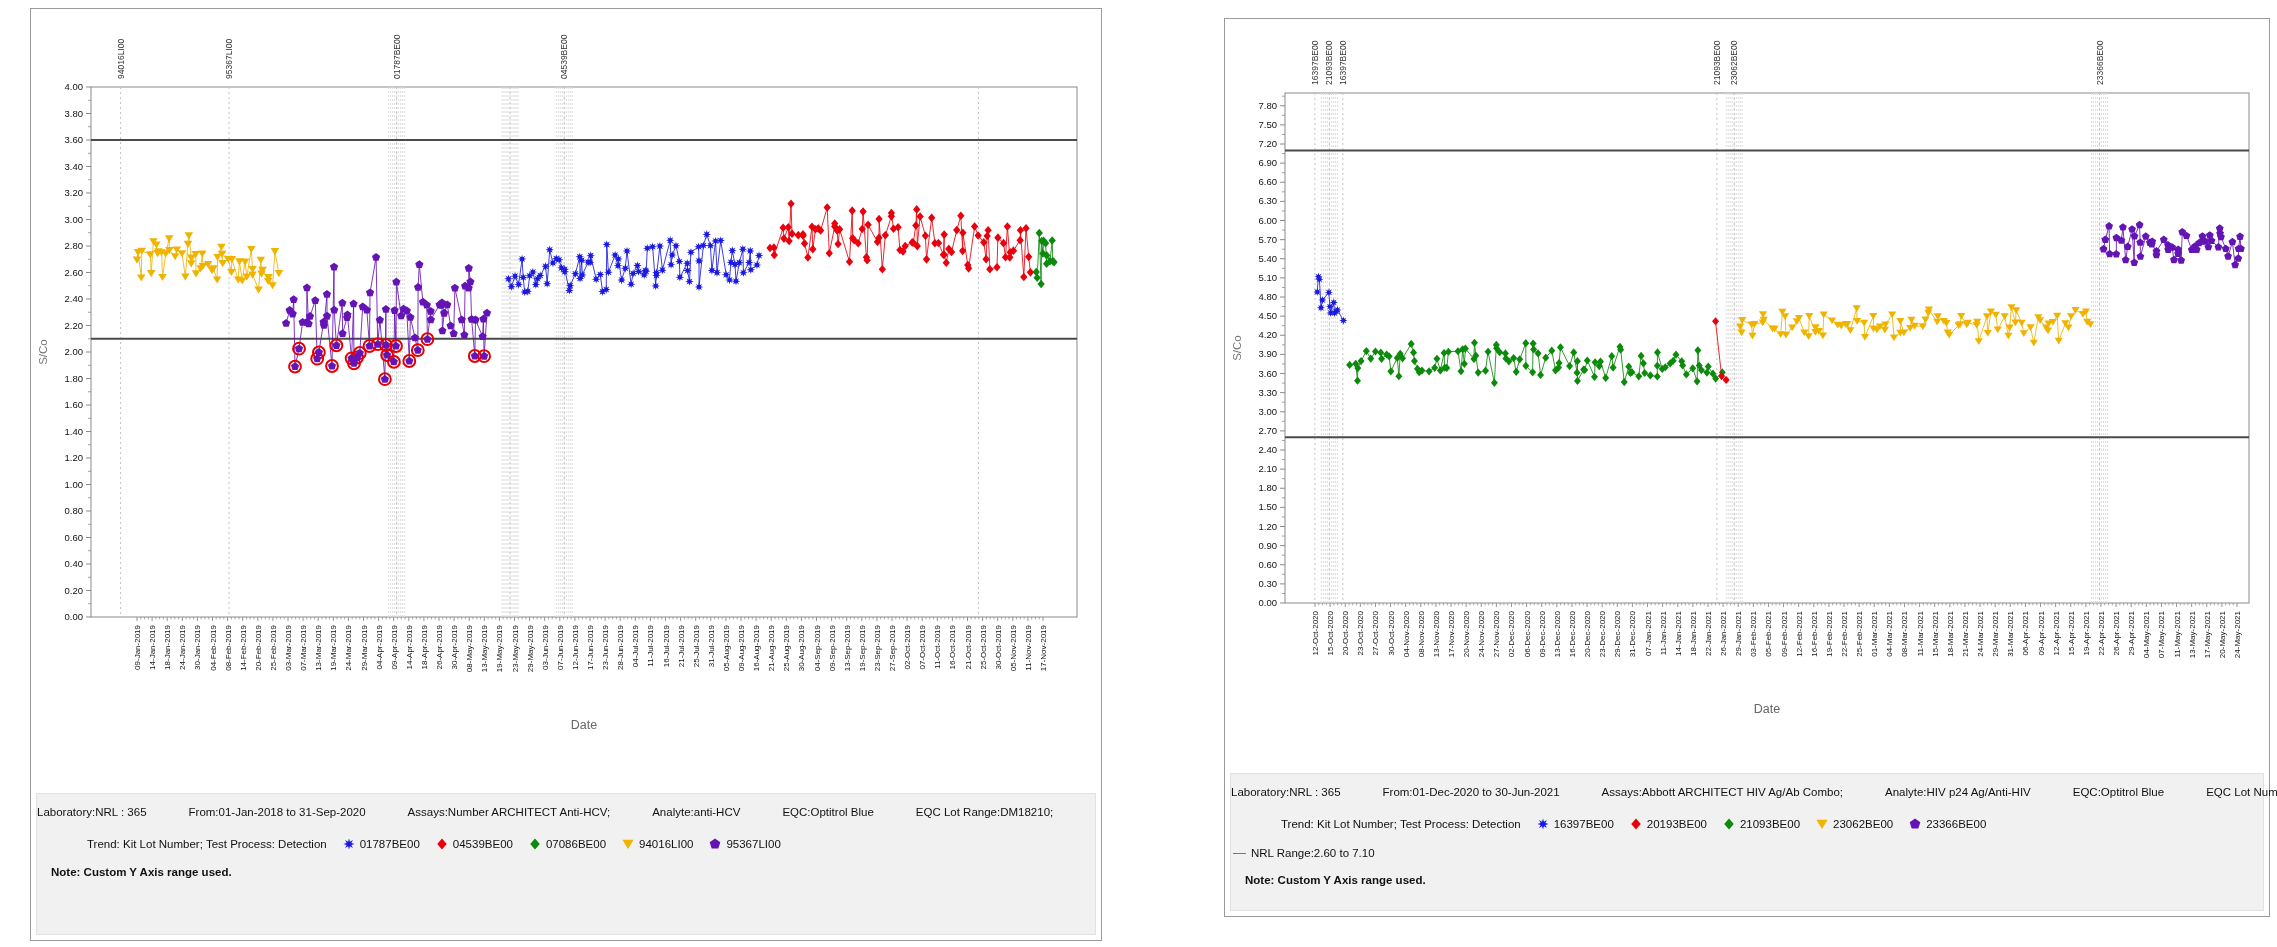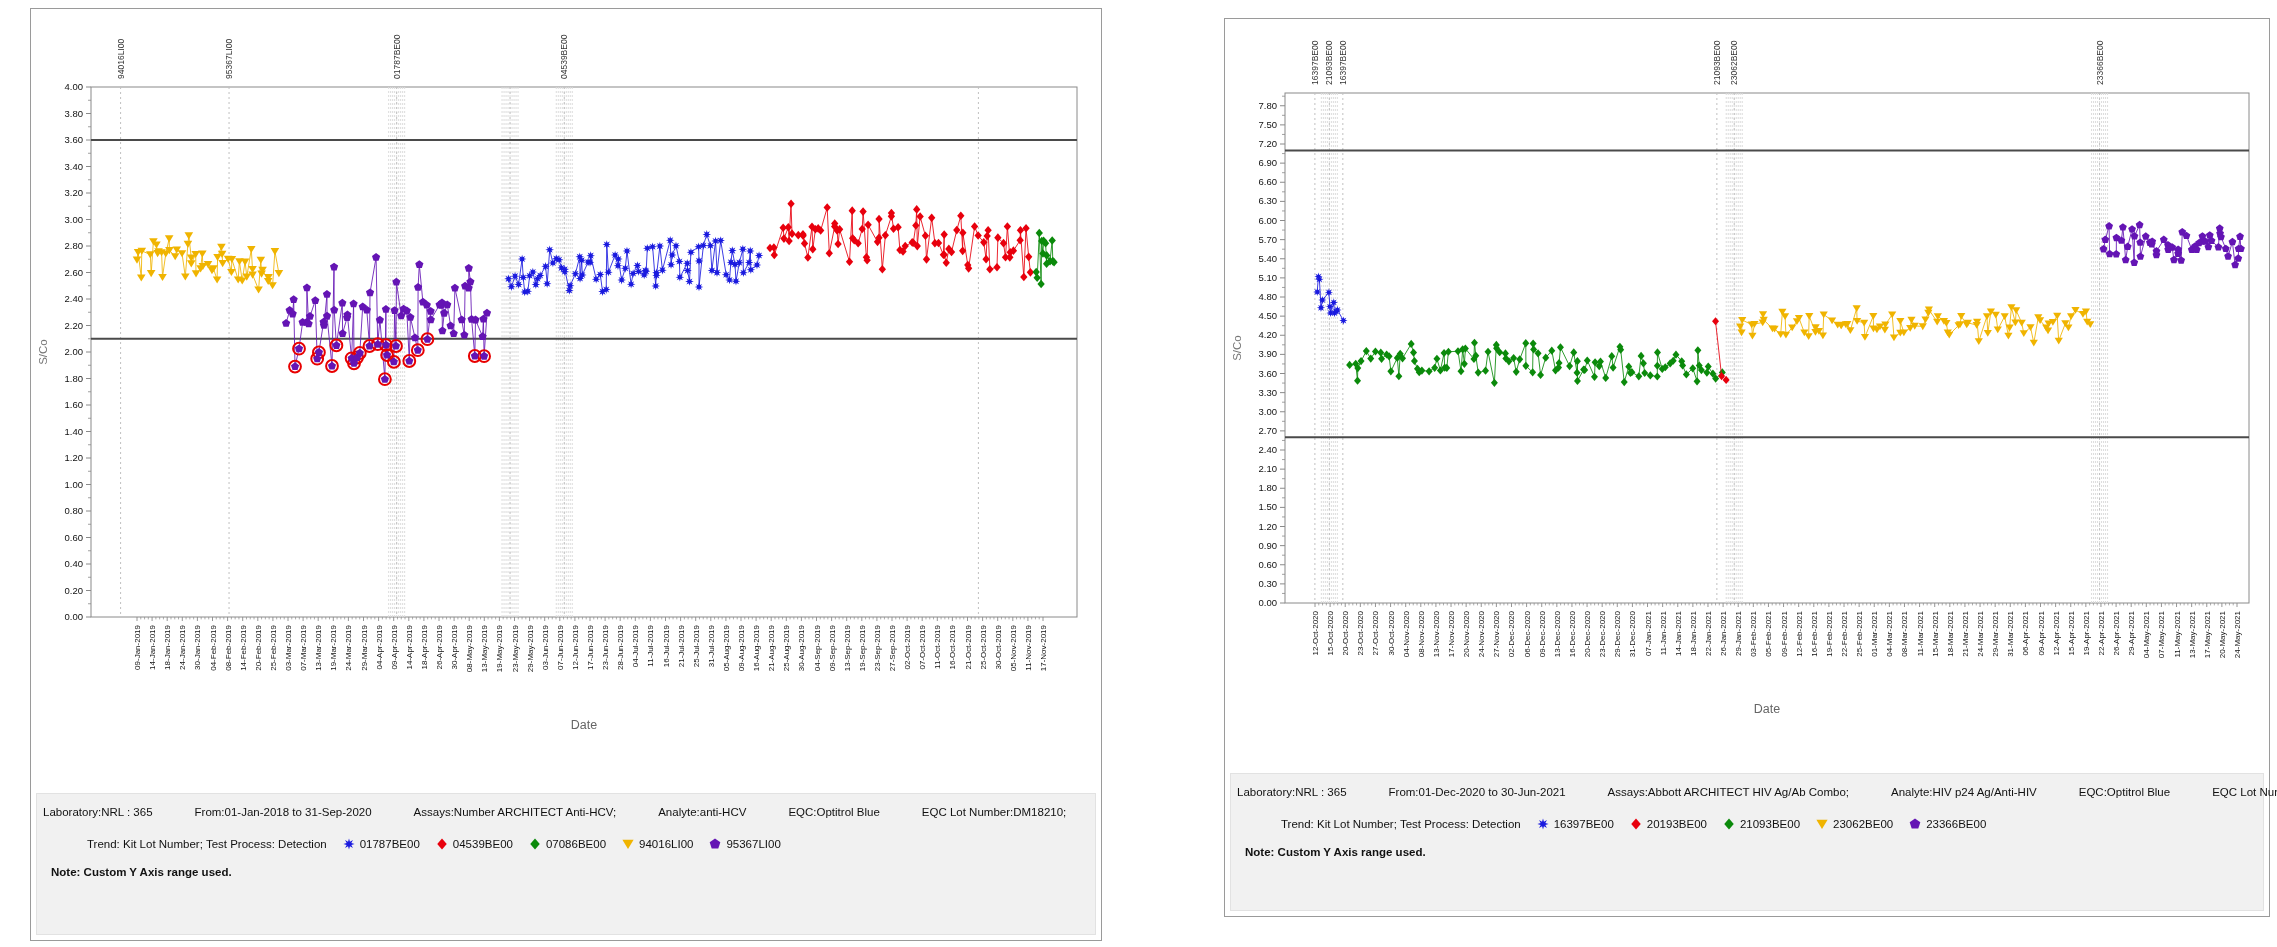--- a/index.html
+++ b/index.html
@@ -7,21 +7,21 @@
   .stage{position:relative;width:2277px;height:947px;background:#ffffff;overflow:hidden;}
   .panel{position:absolute;background:#ffffff;border:1px solid #9a9a9a;box-sizing:border-box;}
   .panel.p0{left:30px;top:8px;width:1072px;height:933px;}
   .panel.p1{left:1224px;top:18px;width:1046px;height:899px;}
   svg text{font-family:"Liberation Sans",sans-serif;}
   .legend{position:absolute;left:5px;right:5px;bottom:5px;background:#f1f1f1;border:1px solid #e2e2e2;
           color:#111;font-size:11.5px;box-sizing:border-box;}
   .p0 .legend{height:142px;}
   .p1 .legend{height:138px;}
   .lrow{display:flex;align-items:center;white-space:nowrap;}
-  .lrow1{padding:12px 0 0 6px;gap:42px;}
+  .lrow1{padding:12px 0 0 0;gap:42px;}
   .lrow2{padding:19px 0 0 14px;gap:15px;margin-left:36px;}
   .lrow3{padding:16px 0 0 2px;}
   .lrow4{padding:15px 0 0 14px;font-weight:bold;}
   .lot-item{display:inline-flex;align-items:center;gap:4px;}
   .lot-item svg{display:block;}
   .nrl-line{display:inline-block;width:13px;height:0;border-top:1px solid #777;margin-right:5px;}
 </style>
 </head>
 <body>
 
@@ -799,21 +799,21 @@
         <polygon points="1021.80,247.78 1025.45,252.08 1021.80,256.38 1018.14,252.08" fill="#0b8a0b"></polygon>
         <polygon points="1023.05,248.98 1026.70,253.28 1023.05,257.58 1019.39,253.28" fill="#0b8a0b"></polygon>
       </svg>
     <div class="legend">
       <div class="lrow lrow1">
         <span>Laboratory:NRL : 365</span>
         <span>From:01-Jan-2018 to 31-Sep-2020</span>
         <span>Assays:Number ARCHITECT Anti-HCV;</span>
         <span>Analyte:anti-HCV</span>
         <span>EQC:Optitrol Blue</span>
-        <span>EQC Lot Number:DM18210;</span>
+        <span>EQC Lot Range:DM18210;</span>
       </div>
       <div class="lrow lrow2">
         <span>Trend: Kit Lot Number; Test Process: Detection</span>
         <span class="lot-item">
             <svg width="14" height="14">
               <polygon points="7.00,1.40 7.96,4.67 10.96,3.04 9.33,6.04 12.60,7.00 9.33,7.96 10.96,10.96 7.96,9.33 7.00,12.60 6.04,9.33 3.04,10.96 4.67,7.96 1.40,7.00 4.67,6.04 3.04,3.04 6.04,4.67" fill="#1a1adf"></polygon>
             </svg>
             <span>01787BE00</span>
           </span>
         <span class="lot-item">
@@ -1604,19 +1604,23 @@
             </svg>
             <span>23062BE00</span>
           </span>
         <span class="lot-item">
             <svg width="14" height="14">
               <polygon points="7.00,1.40 12.33,5.27 10.29,11.53 3.71,11.53 1.67,5.27" fill="#6414b4"></polygon>
             </svg>
             <span>23366BE00</span>
           </span>
       </div>
+      <div class="lrow lrow3">
+        <span class="nrl-line"></span>
+        <span>NRL Range:2.60 to 7.10</span>
+      </div>
       <div class="lrow lrow4">
         <span>Note: Custom Y Axis range used.</span>
       </div>
     </div>
   </div>
 
 </div>
 
 </body></html>

